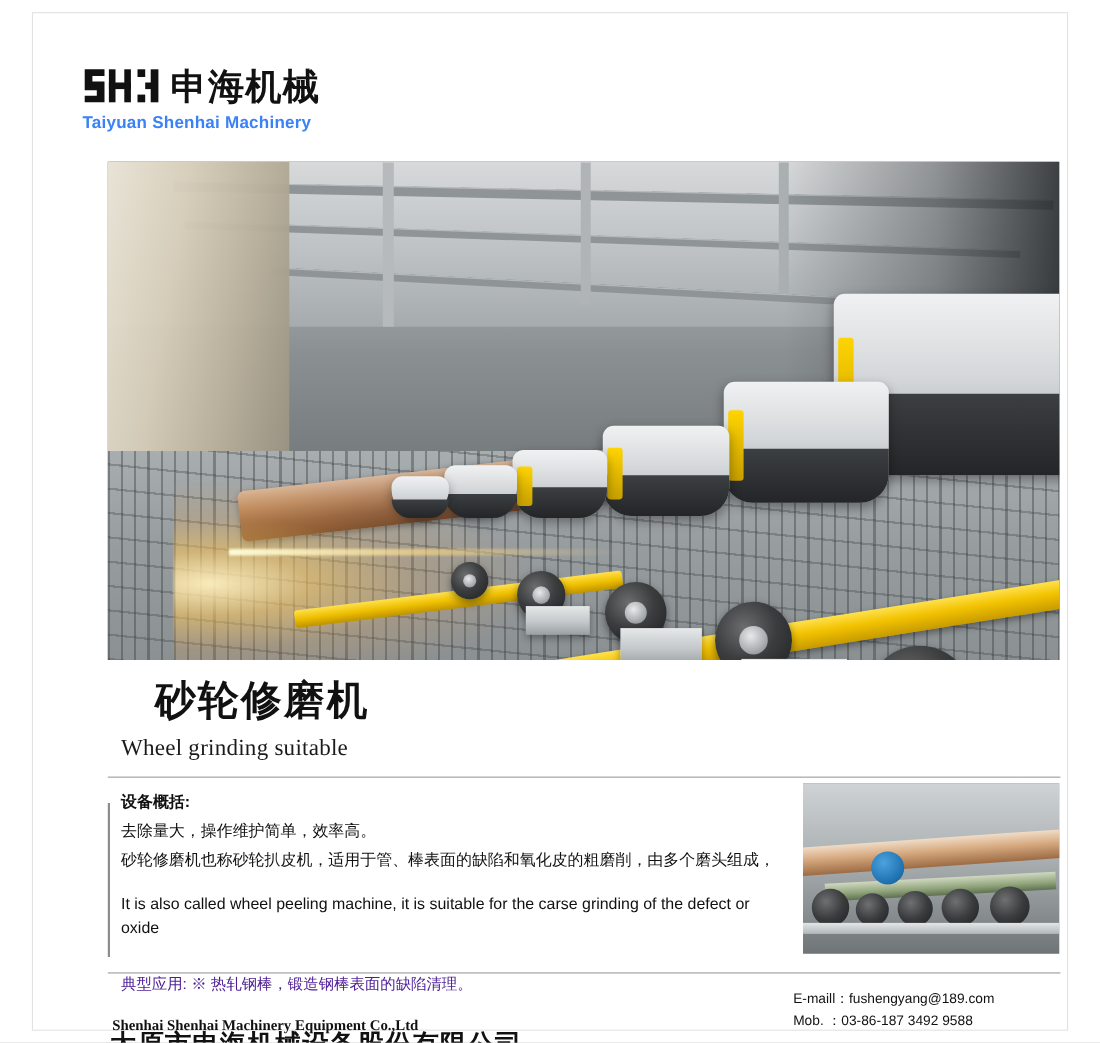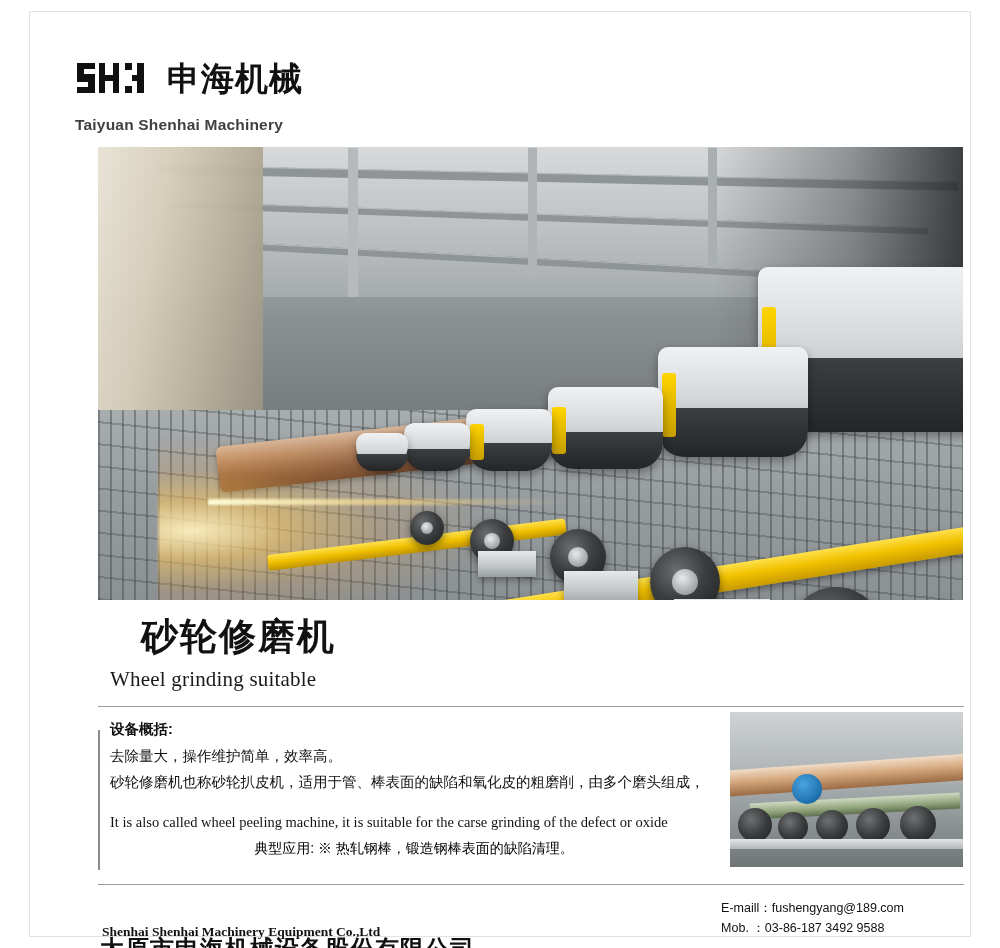--- a/index.html
+++ b/index.html
@@ -19,35 +19,35 @@
     width:940px;height:924px;
     background:#ffffff;
     box-shadow:0 0 0 1px #e2e2e2;
     box-sizing:border-box;
   }
 
   
   .header{
     position:absolute;left:45px;top:45px;width:500px;height:75px;
   }
-  .logo-row{display:flex;align-items:flex-end;gap:12px;}
+  .logo-row{display:flex;align-items:flex-end;gap:0;}
   .logo-mark{
     width:80px;height:40px;position:relative;flex:0 0 auto;
   }
   .logo-mark svg{display:block;}
   .logo-cn{
     font-family:"Liberation Sans", sans-serif;
     font-size:33px;font-weight:bold;color:#111;
     letter-spacing:1px;line-height:1;
     padding-bottom:2px;
   }
   .logo-en{
-    margin-top:19px;
-    font-family:"Liberation Sans", sans-serif;
-    font-size:15.5px;font-weight:bold;color:#404040;
+    margin-top:6px;
+    font-family:"Liberation Sans", sans-serif;
+    font-size:15.5px;font-weight:bold;color:#3b82f6;
     letter-spacing:.2px;
   }
 
   
   .hero{
     position:absolute;left:68px;top:135px;width:865px;height:453px;
     overflow:hidden;background:#4a4a4a;
   }
   .hero .sky{
     position:absolute;inset:0;
@@ -171,27 +171,26 @@
     font-size:14.5px;font-weight:bold;color:#111;margin:0 0 4px 0;
     font-family:"Liberation Sans", sans-serif;
   }
   .b-cn{
     font-size:14.5px;color:#111;line-height:26px;margin:0;
     font-family:"Liberation Sans", sans-serif;
   }
   .b-en{
     margin-top:16px;
     font-size:14.5px;color:#111;line-height:22px;
-    font-family:Liberation Serif, serif;
+    font-family:Liberation Sans, sans-serif;
   }
   .b-app{
-    margin-top:7px;
-    font-size:14px;color:#000000;
-    font-family:"Liberation Sans", sans-serif;
-    text-align:center;
+    margin-top:31px;
+    font-size:14px;color:#4c1d95;
+    font-family:"Liberation Sans", sans-serif;
   }
 
   
   .thumb{
     position:absolute;left:700px;top:700px;width:233px;height:155px;
     overflow:hidden;background:#9a9ea0;
   }
   .thumb .bg{
     position:absolute;inset:0;
     background:linear-gradient(180deg,#cfd3d5 0%,#aeb3b6 40%,#8a8f92 75%,#6f7477 100%);

